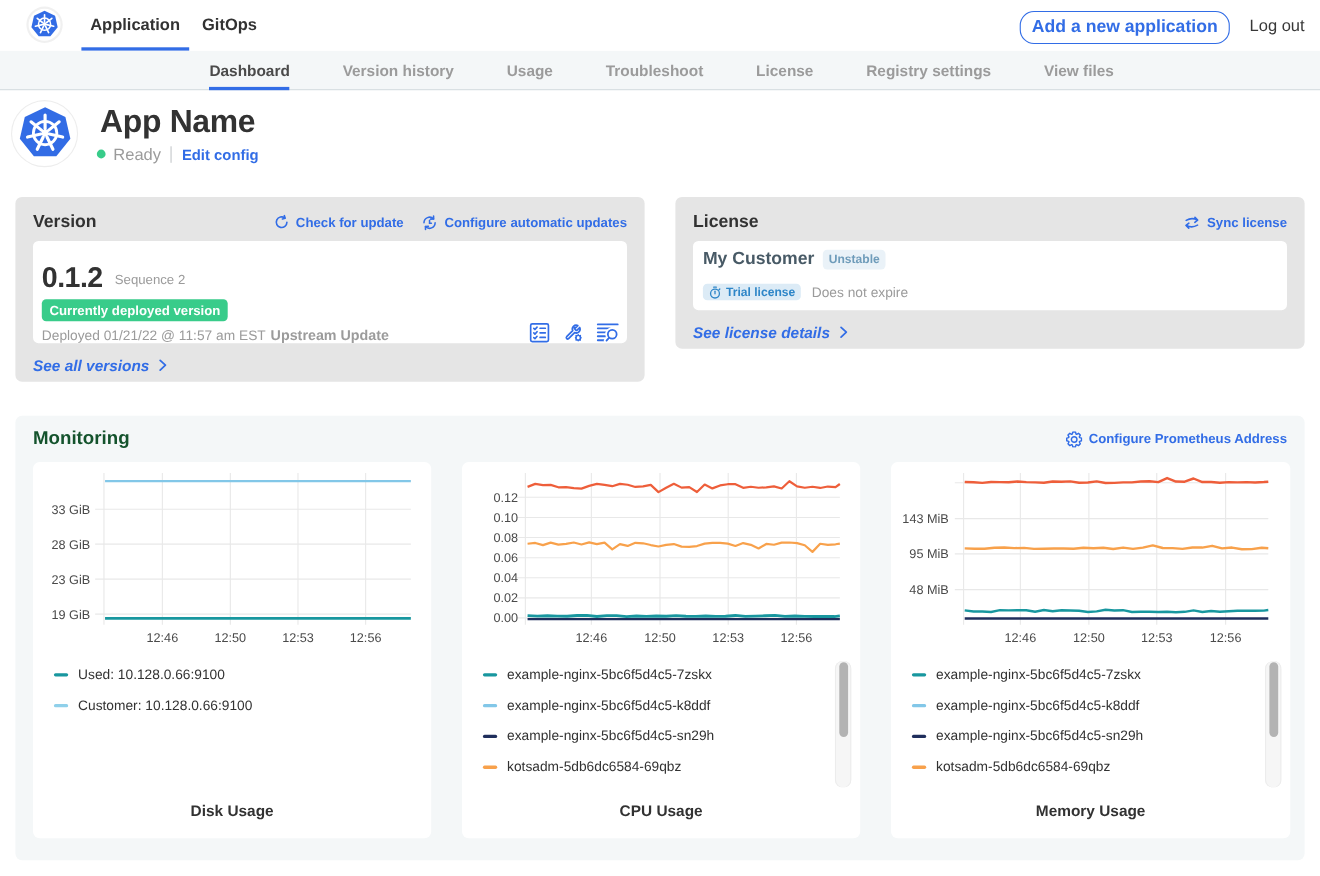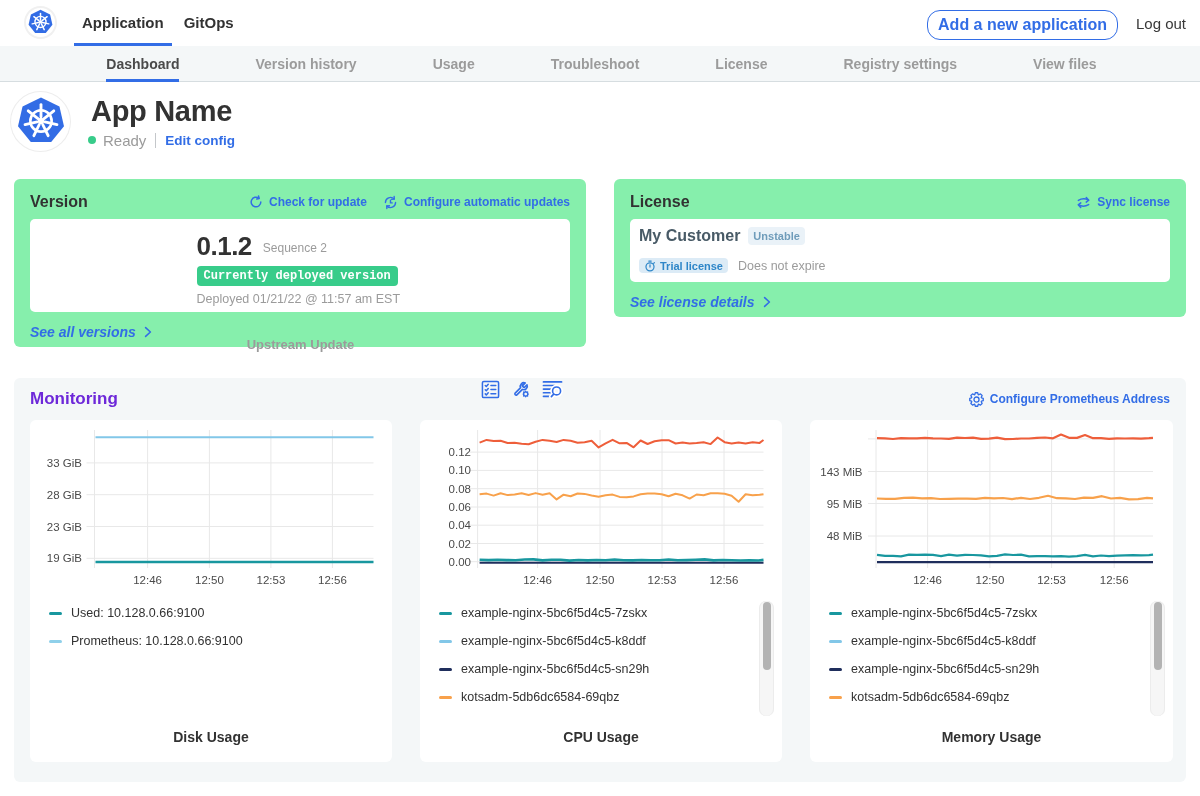--- a/index.html
+++ b/index.html
@@ -10,62 +10,62 @@
   background:#fff; box-shadow:0 0 0 2px #f0f0f0; display:flex; align-items:center; justify-content:center; }
 .toptab { font-size:15px; color:#323232; font-weight:700; height:46px; line-height:46px; padding:0 8px; position:relative; }
 .toptab.first { margin-left:74px; }
 .toptab + .toptab { margin-left:4px; }
 .toptab.active:after { content:""; position:absolute; left:0; right:0; bottom:0; height:3px; background:#326de6; }
 .topright { position:absolute; right:14px; top:0; height:46px; display:flex; align-items:center; gap:18px; }
 .btn-outline { border:1.5px solid #326de6; color:#326de6; font-weight:700; font-size:16px; font-family:"Liberation Sans", sans-serif;
   border-radius:13px; padding:5px 10px; background:#fff; position:relative; top:-4px;margin-top:12px; }
 .logout { font-size:15px; color:#383838; }
 .subnav { height:36px; background:#f4f7f8; border-bottom:1px solid #d6dde0; display:flex; align-items:center;
-  justify-content:center; padding-left:3px;gap:28px; }
+  justify-content:center; padding-left:3px; }
 .subtab { font-size:14px; color:#9b9b9b; font-weight:700; padding:0 24px; height:36px; line-height:36px; position:relative; }
 .subtab.active { color:#4a4a4a; }
 .subtab.active:after { content:""; position:absolute; left:24px; right:24px; bottom:0; height:3px; background:#326de6; }
 .apphead { position:relative; height:97px; }
 .appicon { position:absolute; left:11px; top:10px; width:59px; height:59px; border-radius:50%; background:#fff;
   box-shadow:0 0 0 1px #ededed; display:flex; align-items:center; justify-content:center; }
 .apptitle { position:absolute; left:91px; top:13px; font-size:29px; font-weight:700; color:#323232; letter-spacing:-0.3px; }
 .appstatus { position:absolute; left:88px; top:48px; height:20px; display:flex; align-items:center; font-size:15px; color:#9b9b9b; }
 .dot { width:8px; height:8px; border-radius:50%; background:#38cc8a; margin-right:7px; }
 .sep { width:1px; height:15px; background:#c4c7ca; margin:0 9px; }
 .editcfg { color:#326de6; font-size:13.5px; font-weight:700; }
 .cards-row { display:flex; gap:28px; padding:0 14px; }
-.card { background:#86efac; border-radius:6px; }
+.card { background:#e5e5e5; border-radius:6px; }
 .vcard { width:573px; height:168px; padding:13px 16px; }
 .lcard { width:573px; height:138px; padding:13px 16px; }
 .card-head { display:flex; align-items:center; height:20px; }
 .card-title { font-size:16px; font-weight:700; color:#323232; }
 .head-links { margin-left:auto; display:flex; align-items:center; gap:16px; }
 .hlink { display:flex; align-items:center; gap:6px; color:#326de6; font-size:12px; font-weight:700; }
 .whitebox { background:#fff; border-radius:5px; margin-top:7px; }
-.vbox { height:93px; padding:8px 7px 0 8px; display:flex; align-items:center;flex-direction:column; }
+.vbox { height:93px; padding:8px 7px 0 8px; display:flex; align-items:flex-end; }
 .vleft { width:208px; padding-top:4px; }
 .vnum { font-size:26px; font-weight:700; color:#323232; letter-spacing:-0.5px; display:inline-block; }
 .vseq { font-size:12px; color:#9b9b9b; margin-left:11px; vertical-align:3.5px; }
 .vtag { display:inline-block; background:#38cc8a; color:#fff; font-size:12px; font-weight:700;
-  border-radius:4px; padding:3px 7px; margin-top:4px;font-family:Liberation Mono, monospace; }
+  border-radius:4px; padding:3px 7px; margin-top:4px; }
 .vdate { font-size:12.5px; color:#9b9b9b; font-weight:400; margin-top:6px; }
 .vmid { font-size:13px; color:#9b9b9b; font-weight:700; margin-top:31px; }
 .vicons { margin-left:auto; display:flex; align-items:center; gap:11px; margin-top:27px; }
 .seeall { display:flex; align-items:center; gap:8px; color:#326de6; font-size:14px; font-weight:700; margin-top:11px; height:17px;font-style:italic; }
 .lbox { height:63px; padding:8px 9px; }
 .lname-row { display:flex; align-items:center; }
 .lname { font-size:16px; font-weight:700; color:#485a66; }
 .lchannel { background:#eaf2f8; color:#6f9cba; font-size:11px; font-weight:700; padding:3px 5px; border-radius:4px; margin-left:8px; }
 .ltype-row { display:flex; align-items:center; margin-top:13px; }
 .lpill { background:#dcebf6; color:#2e86c8; font-size:11px; font-weight:700; padding:2px 5px;
   border-radius:4px; display:flex; align-items:center; gap:4px; height:15px; }
 .lexp { color:#9b9b9b; font-size:12.5px; margin-left:10px; }
 .mon { margin:31px 14px 0 14px; background:#f4f7f8; border-radius:6px; padding:10px 16px 0 16px; height:404px; }
 .mon-head { display:flex; align-items:center; height:22px; }
-.mon-title { font-size:17px; font-weight:700; color:#6d28d9; }
+.mon-title { font-size:17px; font-weight:700; color:#14532d; }
 .charts { display:flex; gap:28px; margin-top:10px; }
 .chart-card { background:#fff; border-radius:6px; height:342px; position:relative; }
 .chart-title { position:absolute; bottom:17px; left:0; right:0; text-align:center;
   font-size:14px; font-weight:700; color:#323232; }
 .legend { padding:11px 14px 0 19px; position:relative; }
 .leg-row { display:flex; align-items:center; height:28px; }
 .leg-dash { width:13px; height:3px; border-radius:1.5px; flex:none; }
 .leg-txt { font-size:12.5px; color:#323232; margin-left:9px; }
 .sbar { position:absolute; right:8px; top:13px; width:15px; height:115px; background:#f6f6f6; border-radius:7px; box-shadow:inset 1px 0 0 #ececec, inset -1px 0 0 #ececec; }
 .sthumb { position:absolute; left:3.5px; top:1px; width:8px; height:68px; background:#b3b3b3; border-radius:4px; }
@@ -264,21 +264,21 @@
           <path d="M65.5 17.3L343.5 17.3" stroke="#82c7e8" stroke-width="2" fill="none"></path>
           <path d="M65.5 142.1L343.5 142.1" stroke="#18979f" stroke-width="2.5" fill="none"></path>
         </svg>
         <div class="legend">
           <div class="leg-row">
             <span class="leg-dash" style="background:#18979f"></span>
             <span class="leg-txt">Used: 10.128.0.66:9100</span>
           </div>
           <div class="leg-row">
             <span class="leg-dash" style="background:#8fd0ea"></span>
-            <span class="leg-txt">Prometheus: 10.128.0.66:9100</span>
+            <span class="leg-txt">Customer: 10.128.0.66:9100</span>
           </div>
         </div>
         <div class="chart-title">Disk Usage</div>
       </div>
     <div class="chart-card" style="width:362px">
         <svg width="362" height="168" viewBox="0 0 362 168" xmlns="http://www.w3.org/2000/svg" font-family="Liberation Sans, sans-serif">
           <line x1="49.6" y1="32.1" x2="343.5" y2="32.1" stroke="#e8e8e8" stroke-width="1"></line>
           <line x1="49.6" y1="50.4" x2="343.5" y2="50.4" stroke="#e8e8e8" stroke-width="1"></line>
           <line x1="49.6" y1="68.7" x2="343.5" y2="68.7" stroke="#e8e8e8" stroke-width="1"></line>
           <line x1="49.6" y1="87" x2="343.5" y2="87" stroke="#e8e8e8" stroke-width="1"></line>

